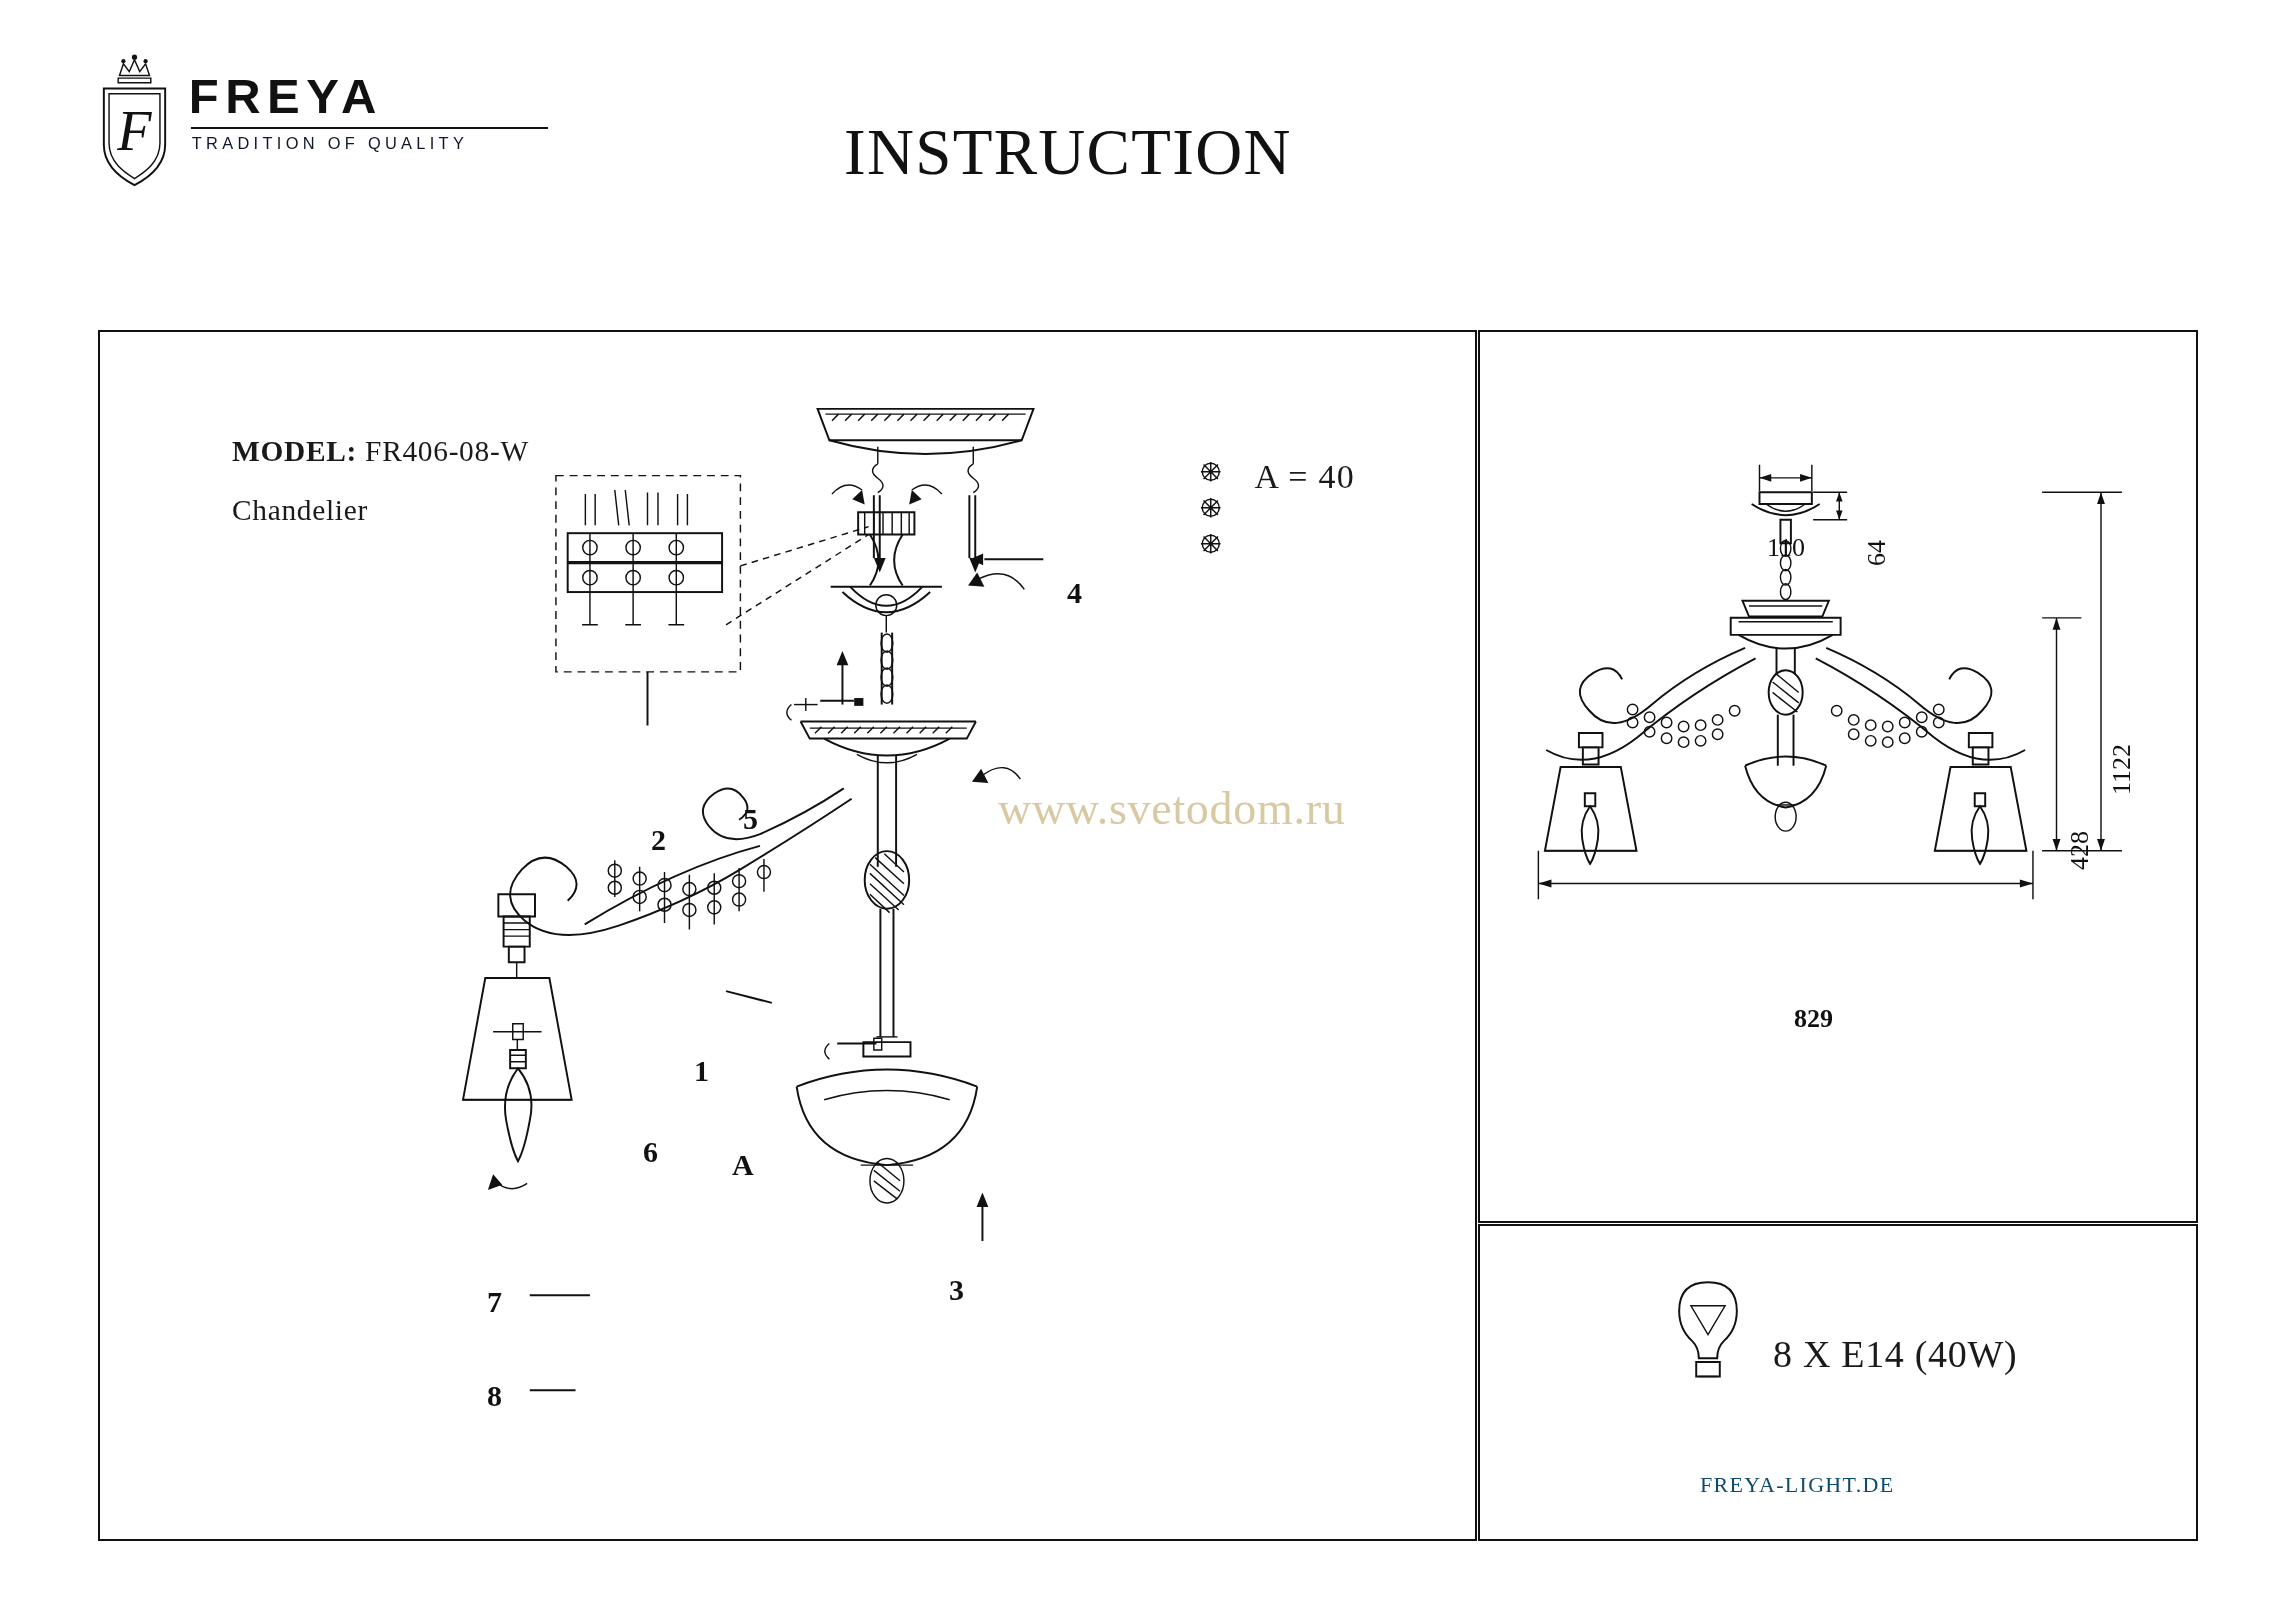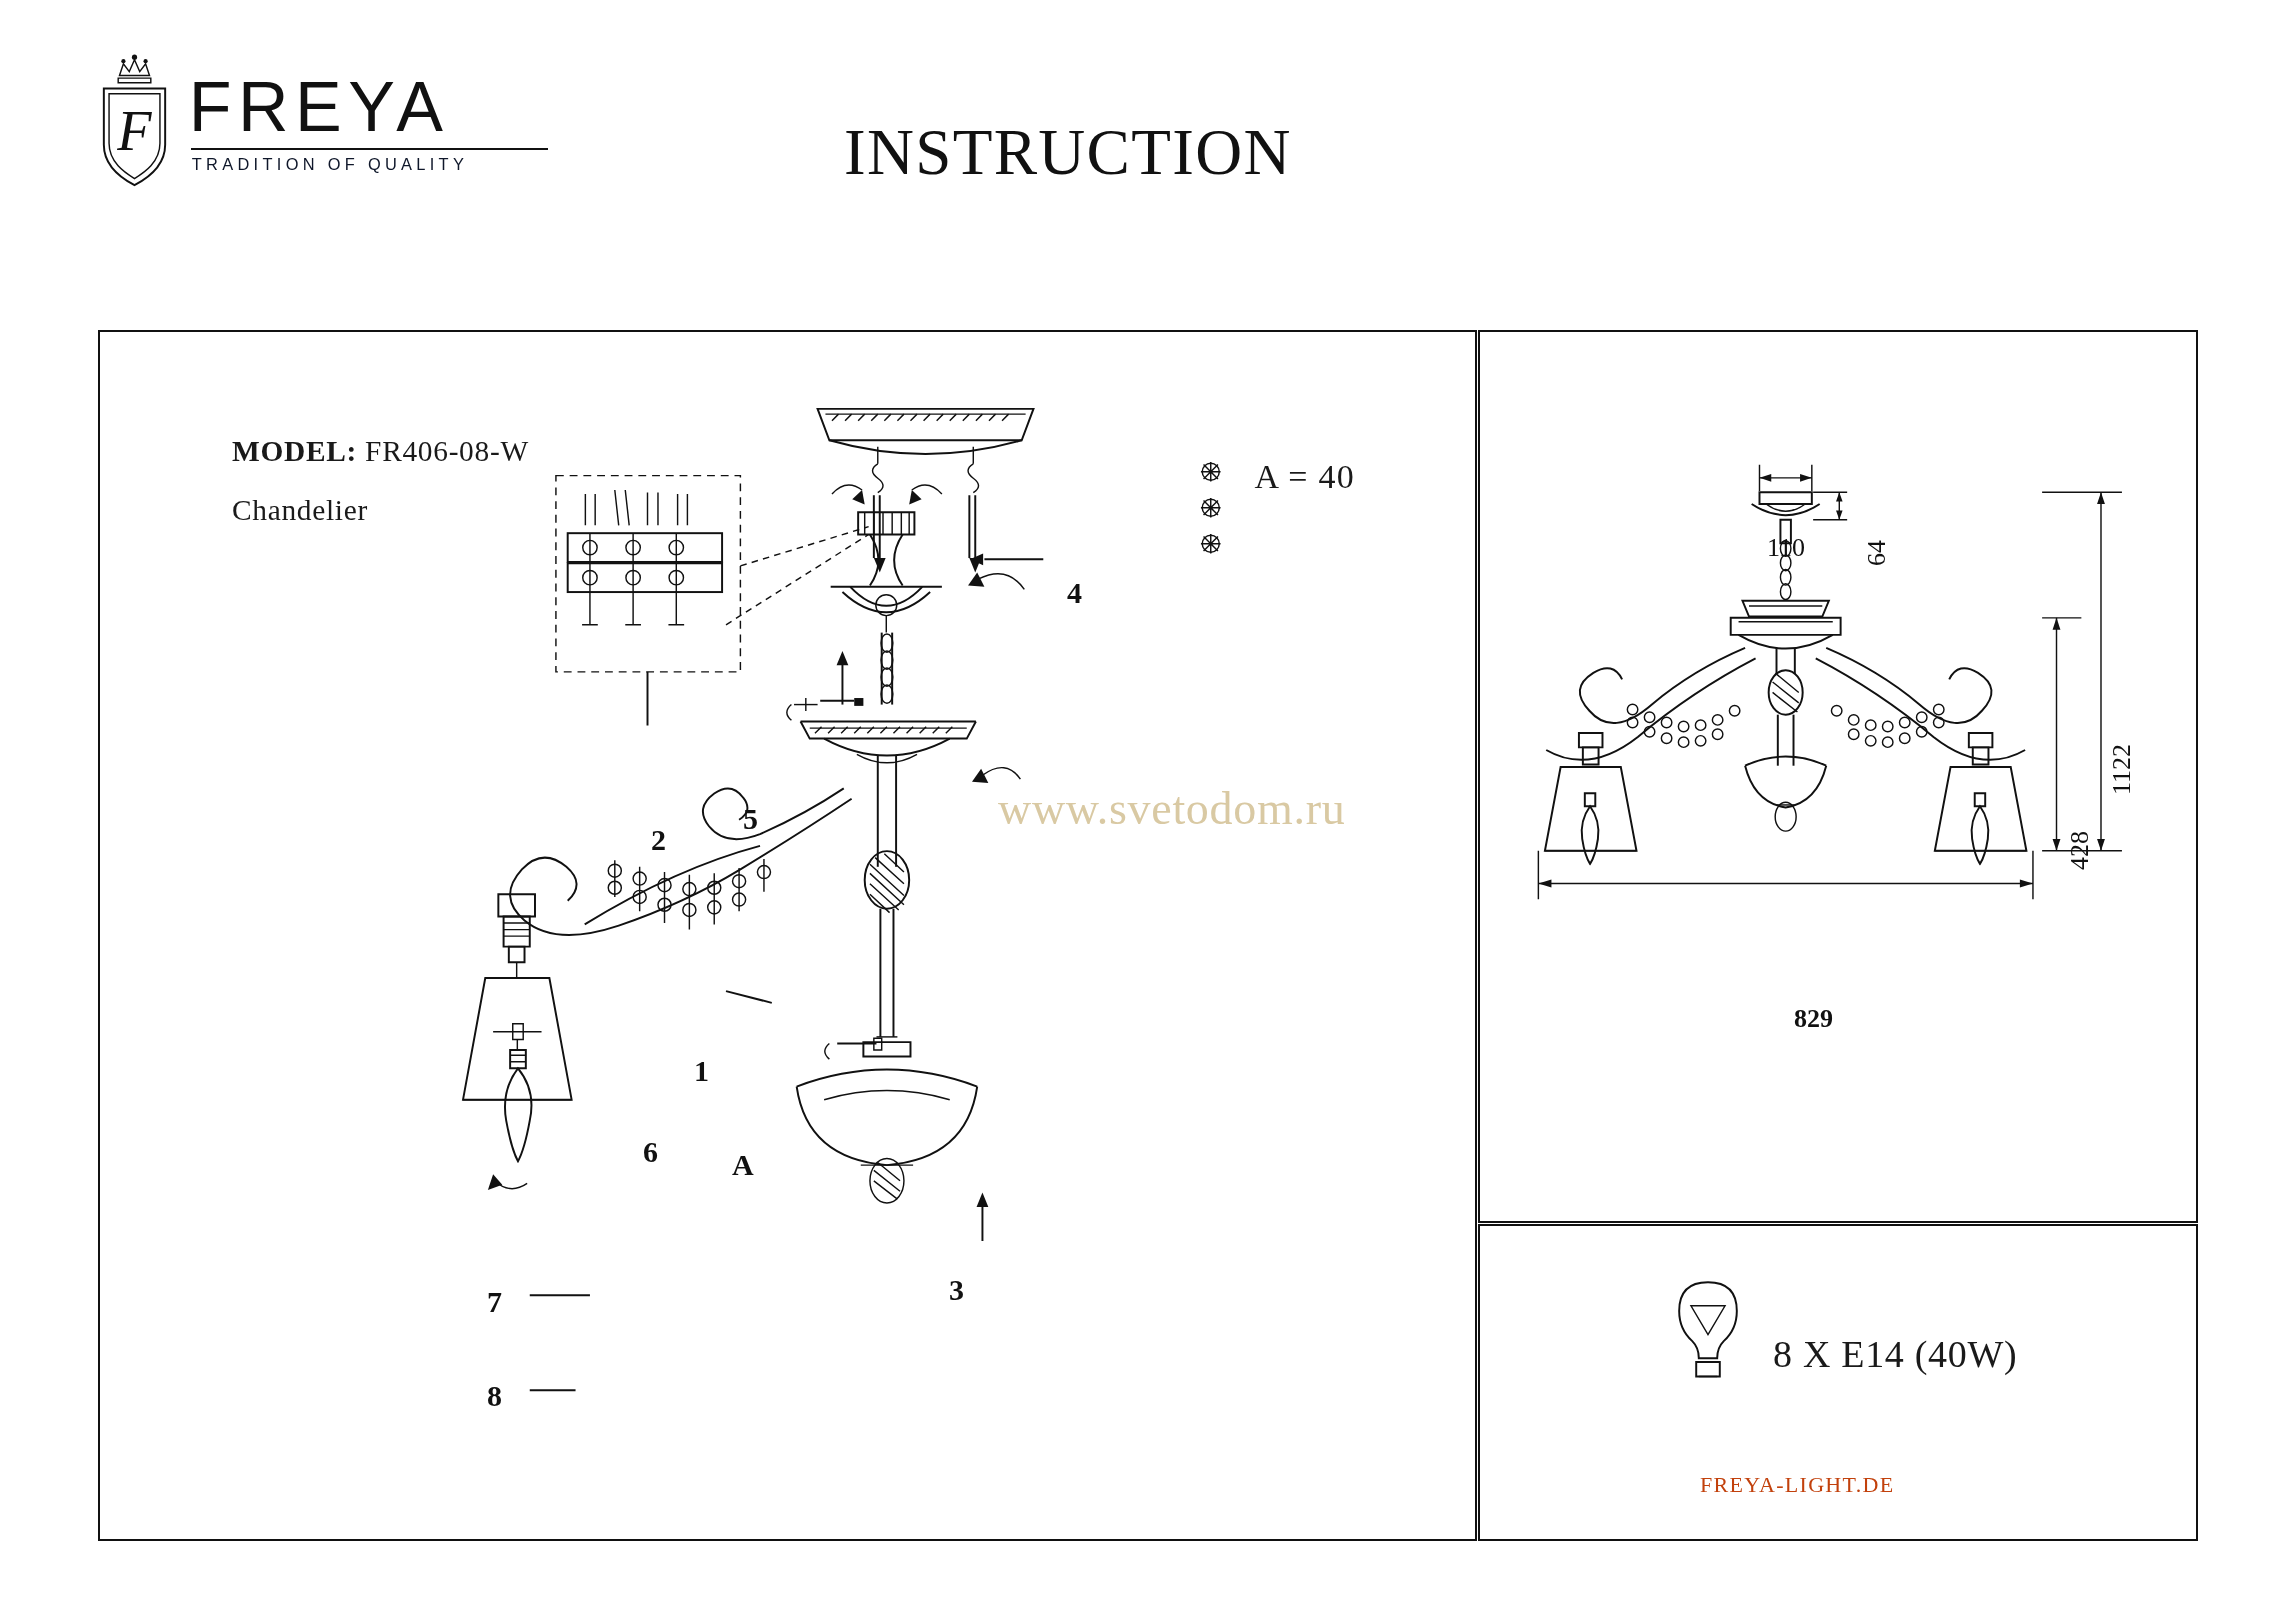--- a/index.html
+++ b/index.html
@@ -34,22 +34,22 @@
     width: 85px;
     height: 137px;
     position: relative;
     margin-right: 11.8px;
   }
   .brand-text {
     margin-top: 19.6px;
   }
   .brand-name {
     font-family: "Liberation Sans", sans-serif;
-    font-weight: normal;
-    font-size: 70px;
+    font-weight: bold;
+    font-size: 49px;
     letter-spacing: 6.5px;
     line-height: 1;
     color: #111;
   }
   .brand-rule {
     height: 2px;
     background: #111;
     width: 357px;
     margin: 6.5px 0 5.2px 2.6px;
   }
@@ -160,21 +160,21 @@
     font-size: 38px;
     letter-spacing: 0.7px;
   }
   .site-url {
     position: absolute;
     left: 1700px;
     top: 1472px;
     font-family: "Liberation Serif", serif;
     font-size: 22px;
     letter-spacing: 1.3px;
-    color: #c2410c;
+    color: #0c4a6e;
   }
 
   svg { display: block; }
   .ln { fill: none; stroke: #111; stroke-width: 3; }
   .ln2 { fill: none; stroke: #111; stroke-width: 2.2; }
   .fillblk { fill: #111; stroke: none; }
 </style>
 </head>
 <body>
 

